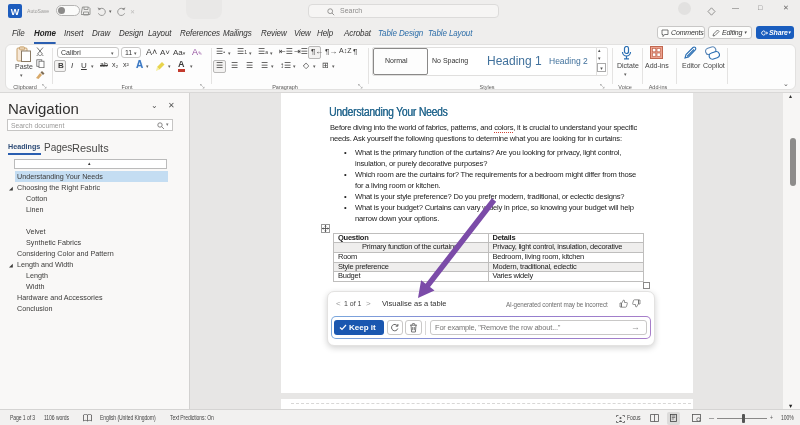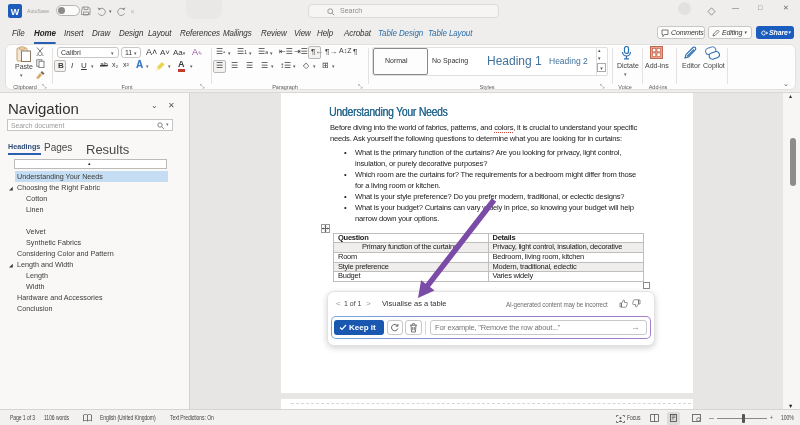--- a/index.html
+++ b/index.html
@@ -252,21 +252,21 @@
     <span class="abs" style="left:7px;top:26px;width:166px;height:12px;background:#fff;border:1px solid #c6c5c4;"></span>
     <span class="abs" style="left:11px;top:28.5px;font-size:6.8px;color:#9b9a99;">Search document</span>
     <svg class="abs" style="left:157px;top:29px" width="8" height="8" viewBox="0 0 8 8">
         <circle cx="3" cy="3" r="2.2" fill="none" stroke="#6b6a69" stroke-width="0.8"></circle>
         <line x1="4.6" y1="4.6" x2="7" y2="7" stroke="#6b6a69" stroke-width="0.8"></line>
       </svg>
       <span class="abs" style="left:166px;top:28px;font-size:5px;color:#777;">▾</span>
     <span class="abs" style="left:8px;top:49px;font-size:7.2px;color:#2f4d78;font-weight:bold;">Headings</span>
     <span class="abs" style="left:8px;top:60px;width:33px;height:2px;background:#2a5eb0;"></span>
     <span class="abs" style="left:44px;top:49px;font-size:10px;color:#494847;">Pages</span>
-    <span class="abs" style="left:86px;top:49px;font-size:13px;color:#494847;">Results</span>
+    <span class="abs" style="left:72px;top:49px;font-size:11px;color:#494847;">Results</span>
     <span class="abs" style="left:14px;top:66px;width:153px;height:10px;background:#fff;border:1px solid #bbb;"></span>
     <span class="abs" style="left:88px;top:67px;font-size:5px;color:#333;">▴</span>
     <span class="abs" style="left:15px;top:78px;width:153px;height:11px;background:#c4ddf2;"></span>
     <span class="navitem" style="left:17px;top:78px;">Understanding Your Needs</span>
     <span class="navitem" style="left:9px;top:89px;"><span style="font-size:5px;">◢</span></span>
     <span class="navitem" style="left:17px;top:89px;">Choosing the Right Fabric</span>
     <span class="navitem" style="left:26px;top:100px;">Cotton</span>
     <span class="navitem" style="left:26px;top:111px;">Linen</span>
     <span class="navitem" style="left:26px;top:133px;">Velvet</span>
     <span class="navitem" style="left:26px;top:144px;">Synthetic Fabrics</span>

